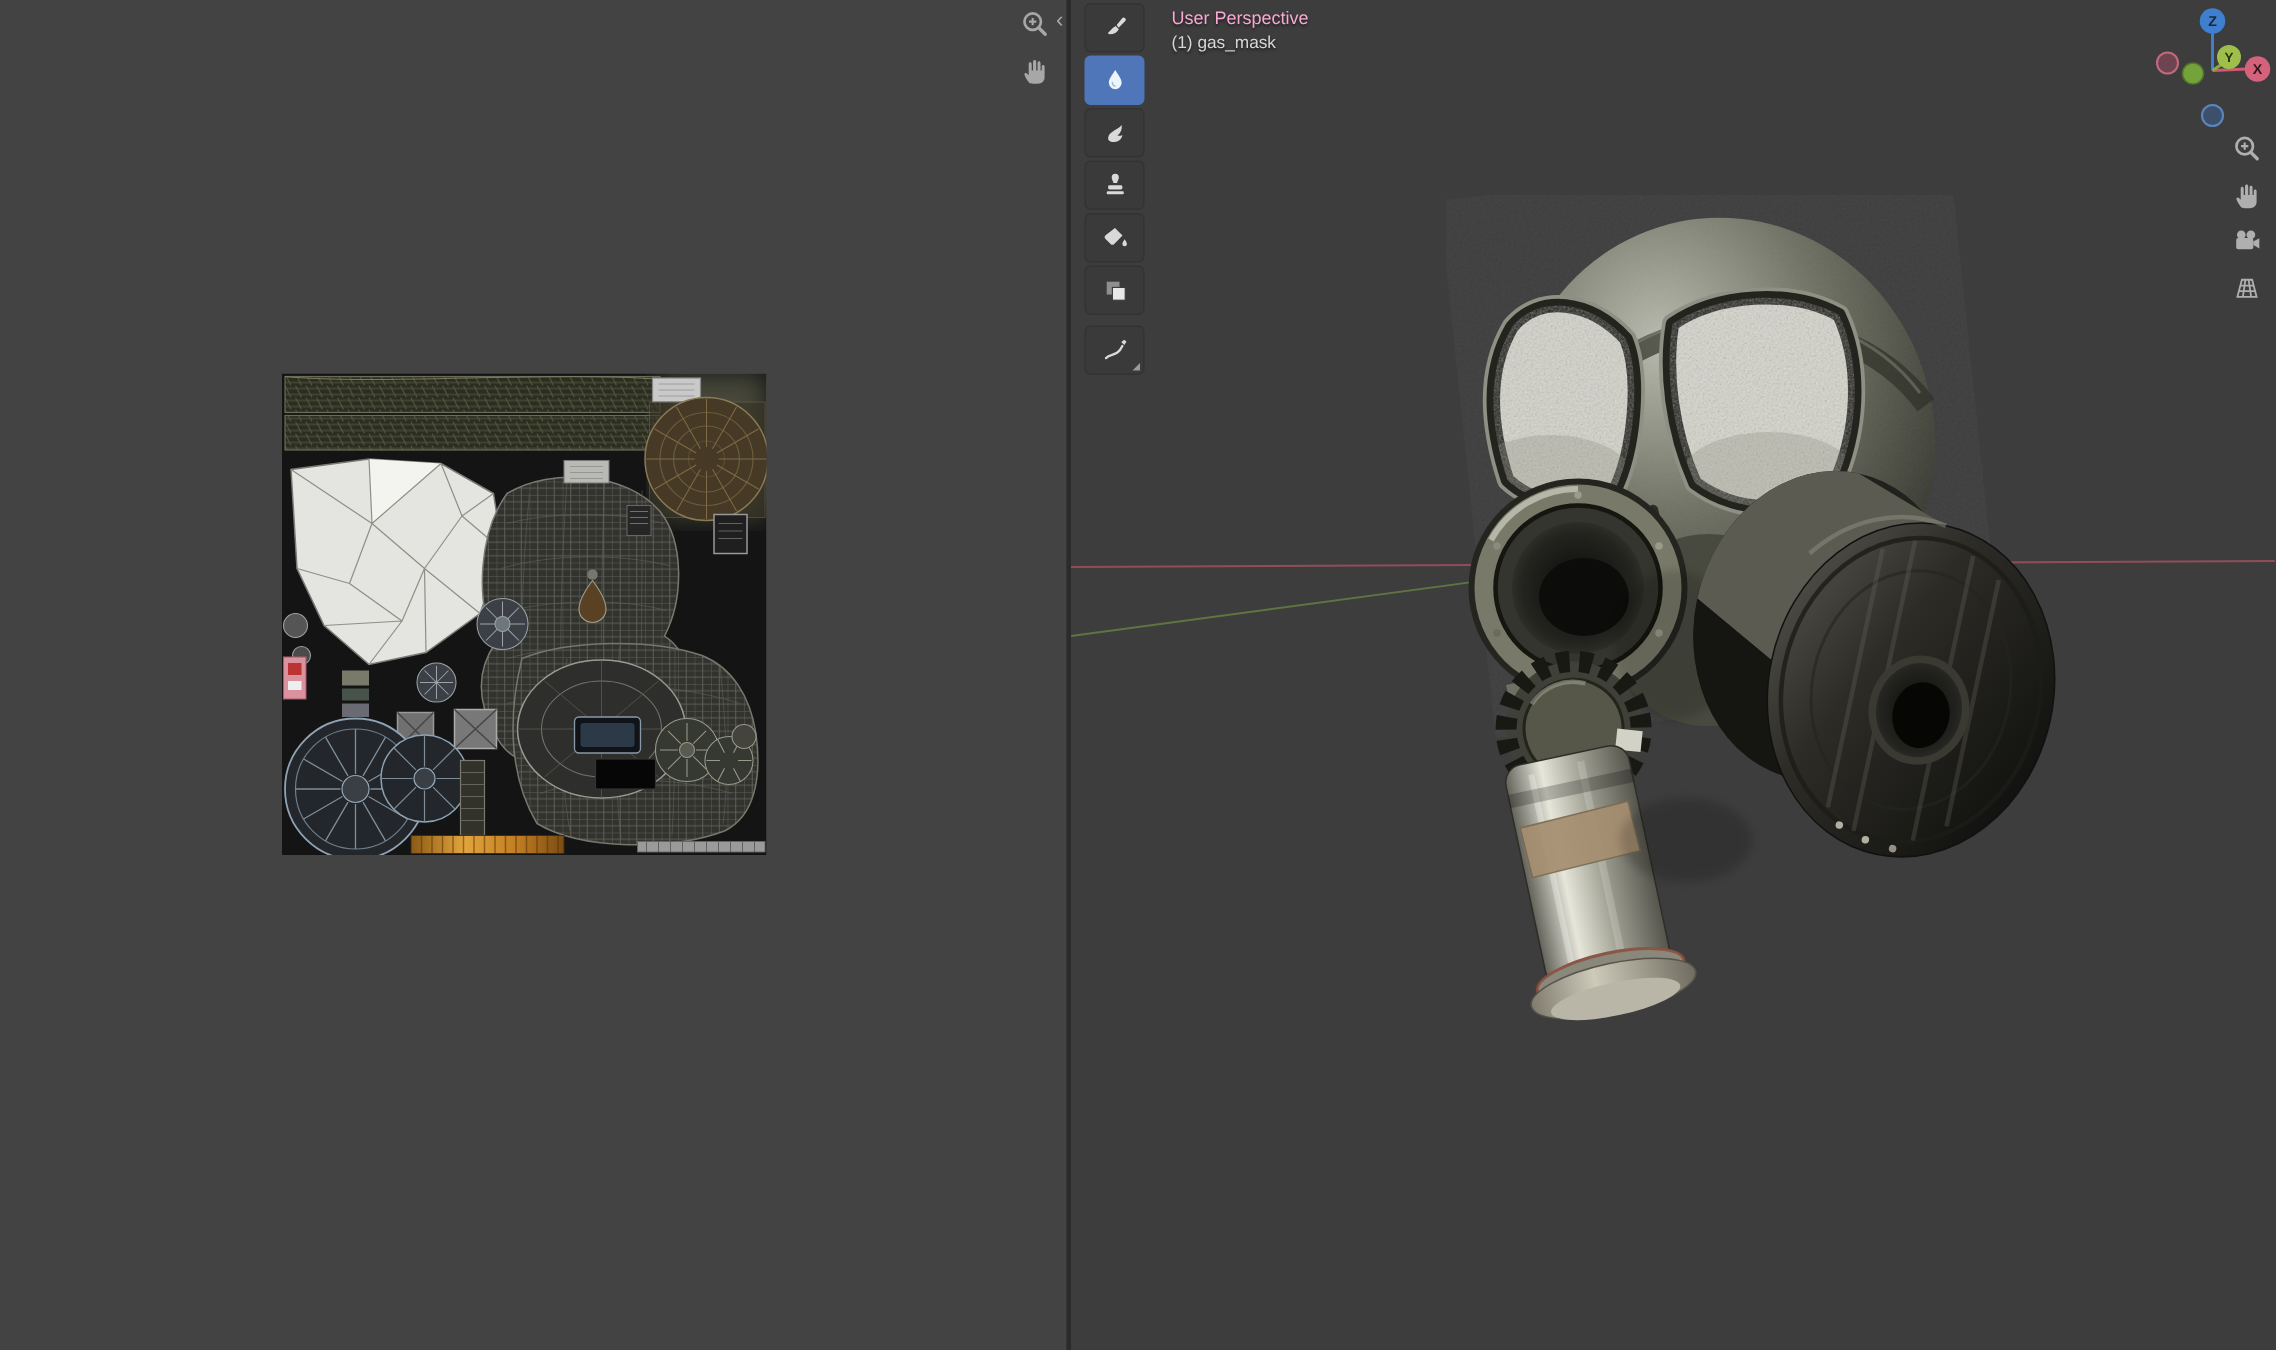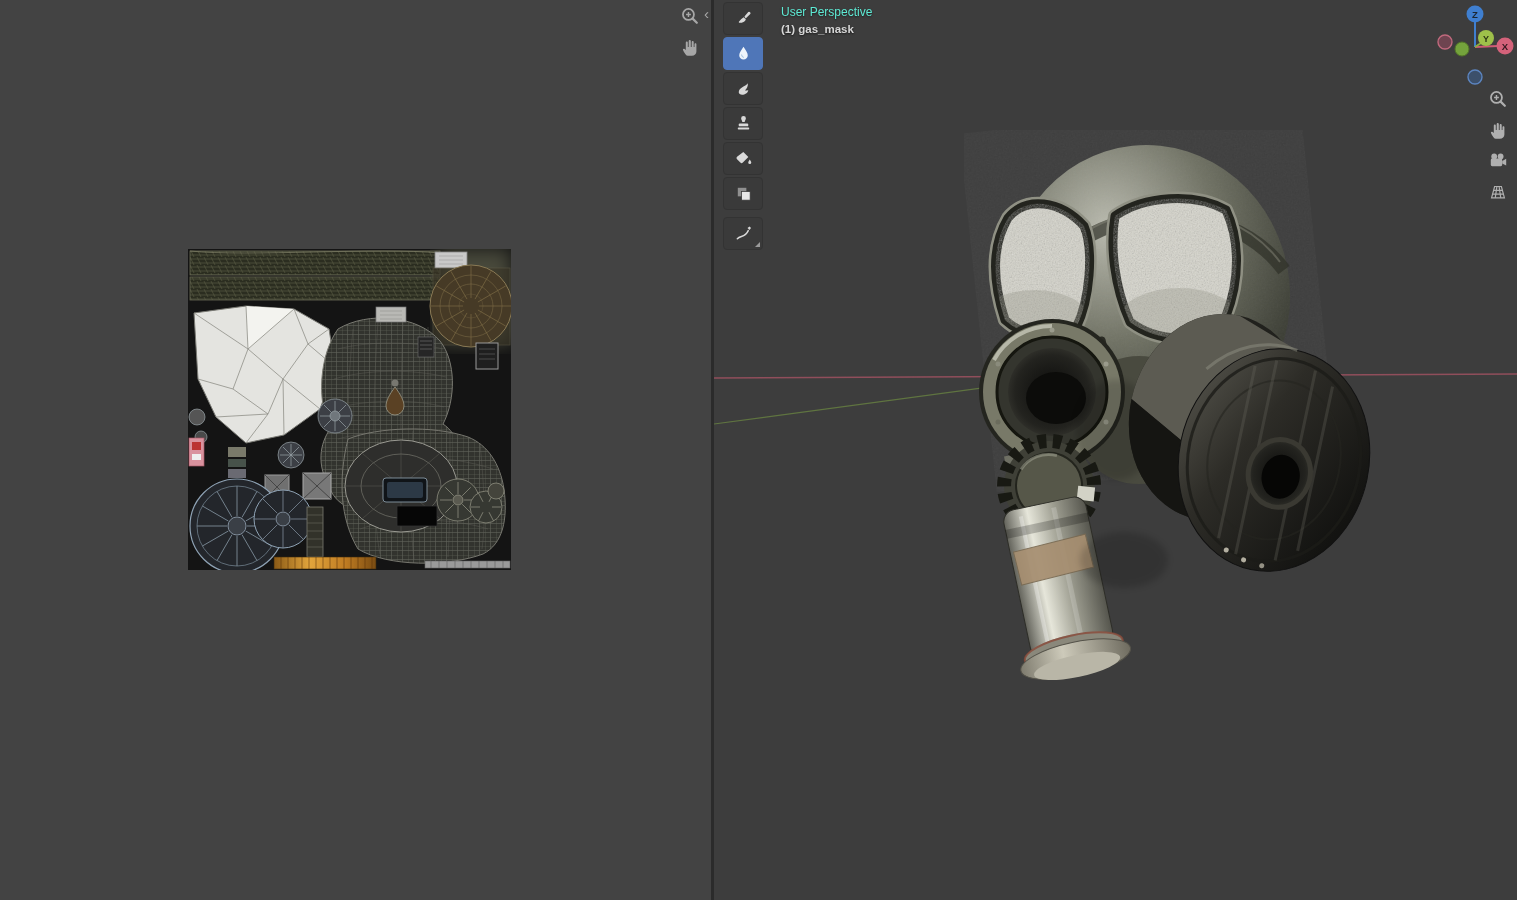--- a/index.html
+++ b/index.html
@@ -15,22 +15,22 @@
   .collapse-arrow{position:absolute;left:704px;top:6px;color:#a8a8a8;font-size:15px;line-height:16px;}
 
   .divider{position:absolute;left:711px;top:0;width:3px;height:900px;background:#2b2b2b;}
 
   
   .viewport{position:absolute;left:714px;top:0;width:803px;height:900px;background:#3d3d3d;overflow:hidden;}
   .axes-svg{position:absolute;left:0;top:0;}
   .mask3d{position:absolute;left:250px;top:130px;display:block;}
 
   .vp-header{position:absolute;left:67px;top:3px;text-shadow:0 1px 2px rgba(0,0,0,.55);}
-  .vp-header .persp{color:#5eead4;font-size:12px;line-height:18px;}
-  .vp-header .obj{color:#d6d6d6;font-size:11.5px;line-height:17px;font-weight:bold;}
+  .vp-header .persp{color:#f9a8d4;font-size:12px;line-height:18px;}
+  .vp-header .obj{color:#d6d6d6;font-size:11.5px;line-height:17px;}
 
   
   .tools{position:absolute;left:9px;top:2px;width:40px;}
   .tool{width:40px;height:33px;margin-bottom:2px;border-radius:4px;background:#3a3a3a;
         border:1px solid #333333;box-sizing:border-box;display:flex;align-items:center;
         justify-content:center;cursor:pointer;}
   .tool.sel{background:#4f76b8;border-color:#4f76b8;}
   .tool svg{width:19px;height:19px;}
   .tool.annotate{margin-top:7px;position:relative;}
   .tool.annotate::after{content:"";position:absolute;right:2px;bottom:2px;

